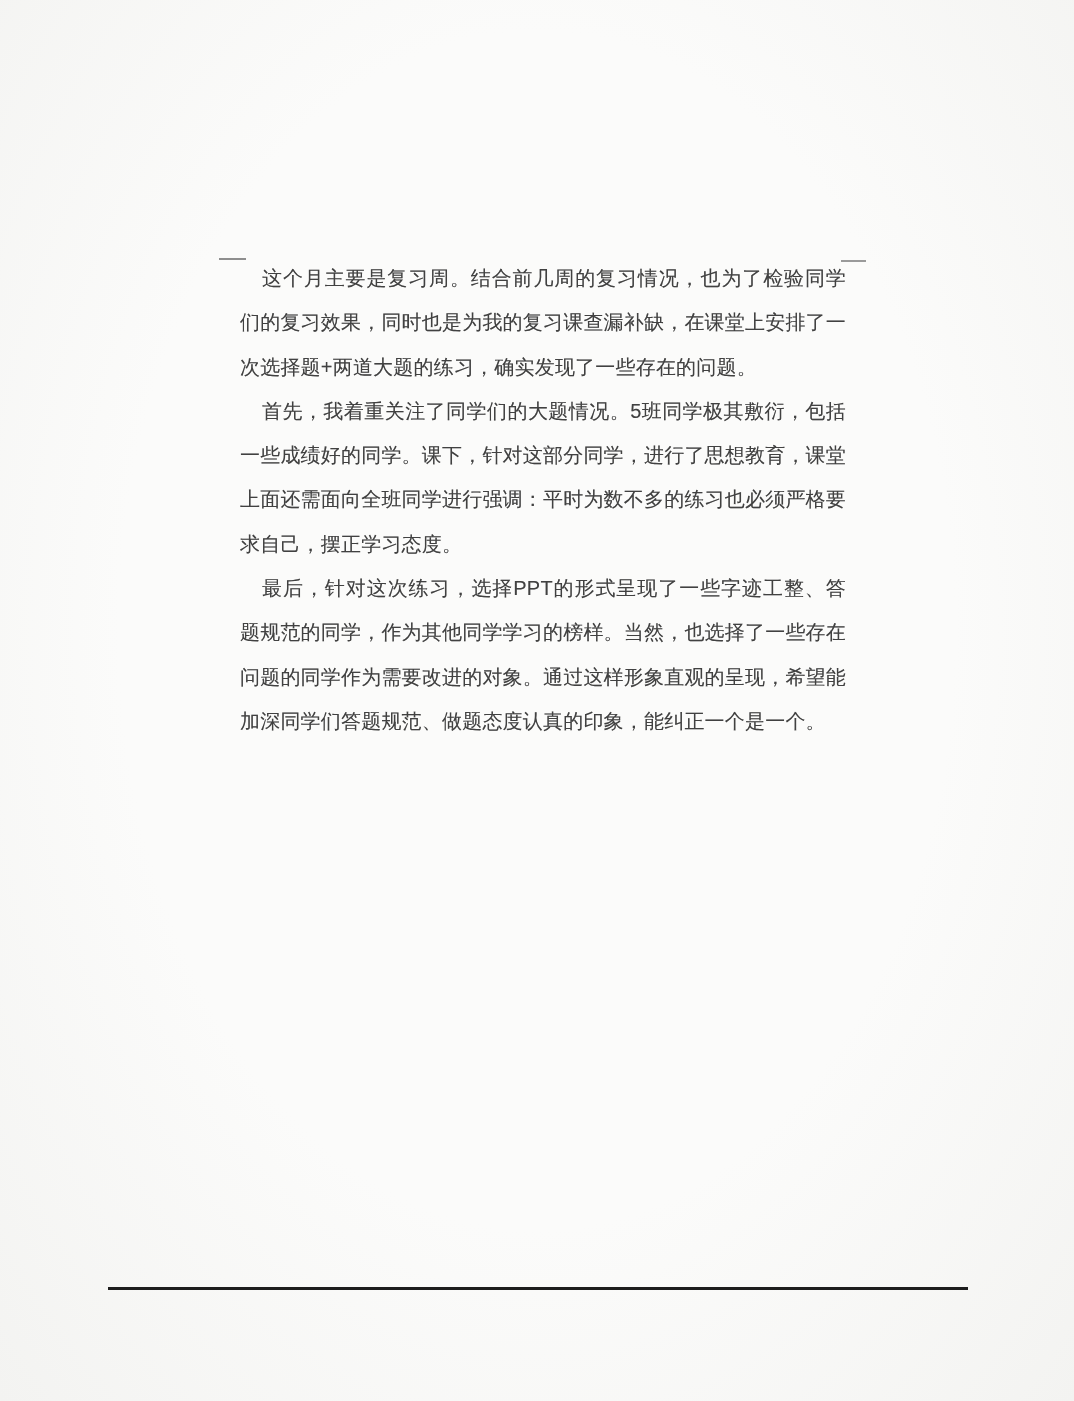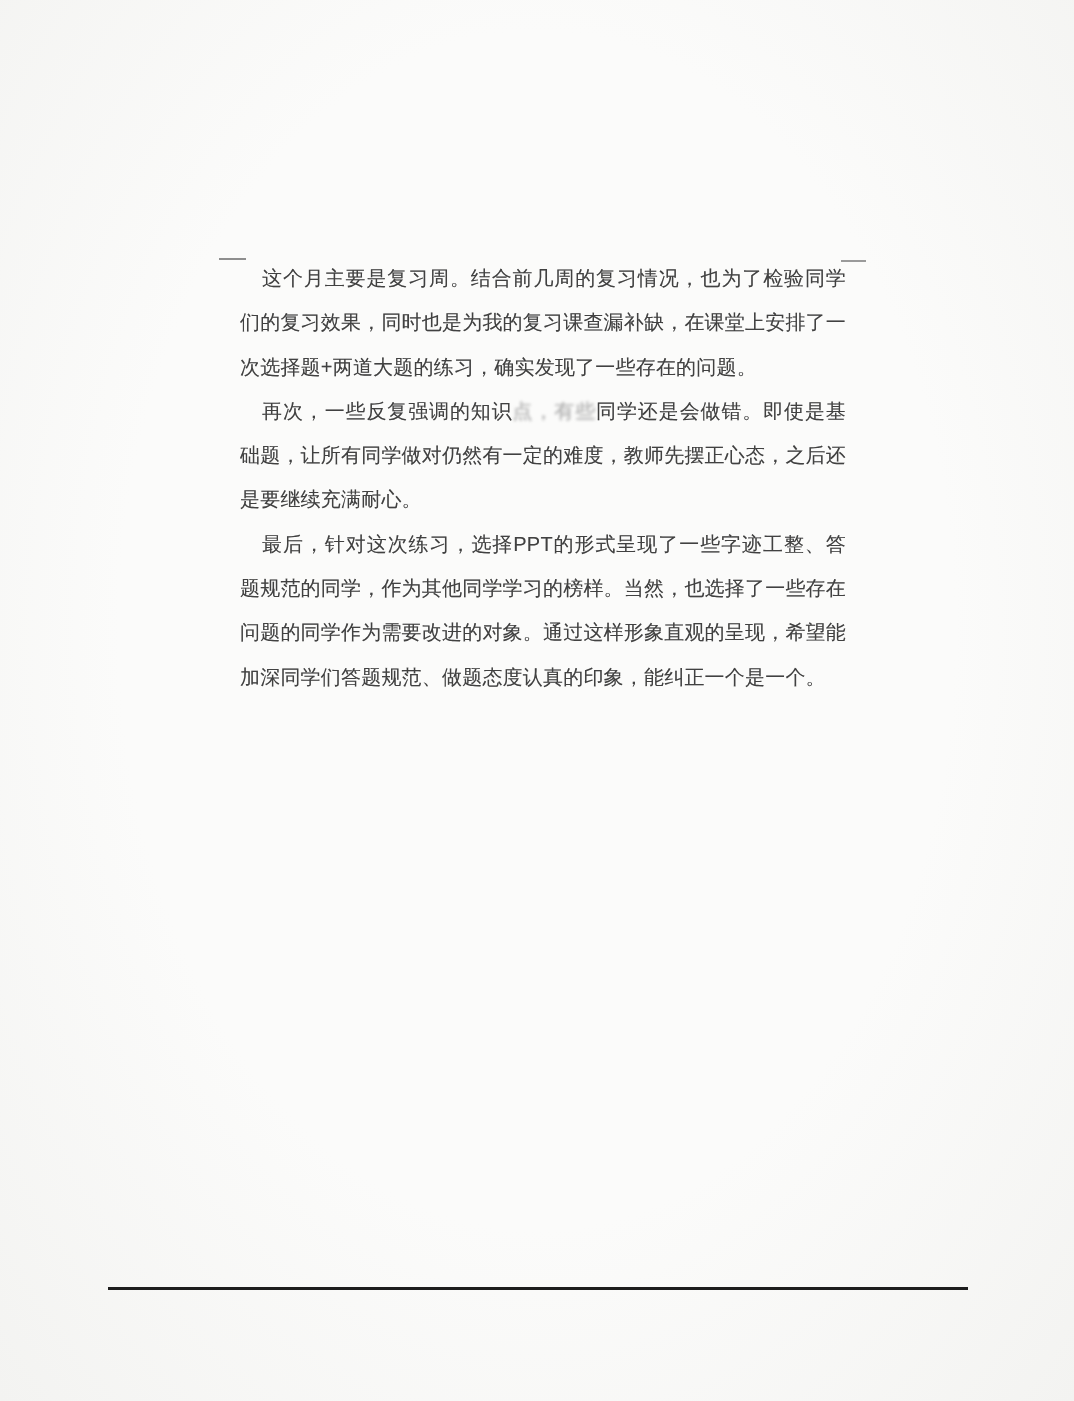--- a/index.html
+++ b/index.html
@@ -55,18 +55,18 @@
 </style>
 </head>
 <body>
 
 <div class="page">
   <span class="crop-mark left"></span>
   <span class="crop-mark right"></span>
 
   <main class="text-block" id="text-block">
       <p><span>这个月主要是复习周。结合前几周的复习情况，也为了检验同学们的复习效果，同时也是为我的复习课查漏补缺，在课堂上安排了一次选择题+两道大题的练习，确实发现了一些存在的问题。</span></p>
-      <p><span>再次，一些反复强调的知识</span><span class="smudged">点，</span><span class="smudged">有些</span><span>同学还是会做错。即使是基础题，让所有同学做对仍然有一定的难度，教师先摆正心态，之后还是要继续充满耐心。</span></p>
+      <p><span>首先，我着重关注了同学们的大题情况。5班同学极其敷衍，包括一些成绩好的同学。课下，针对这部分同学，进行了思想教育，课堂上面还需面向全班同学进行强调：平时为数不多的练习也必须严格要求自己，摆正学习态度。</span></p>
       <p><span>最后，针对这次练习，选择PPT的形式呈现了一些字迹工整、答题规范的同学，作为其他同学学习的榜样。当然，也选择了一些存在问题的同学作为需要改进的对象。通过这样形象直观的呈现，希望能加深同学们答题规范、做题态度认真的印象，能纠正一个是一个。</span></p>
     </main>
 
   <div class="bottom-rule"></div>
 </div>
 
 </body></html>

